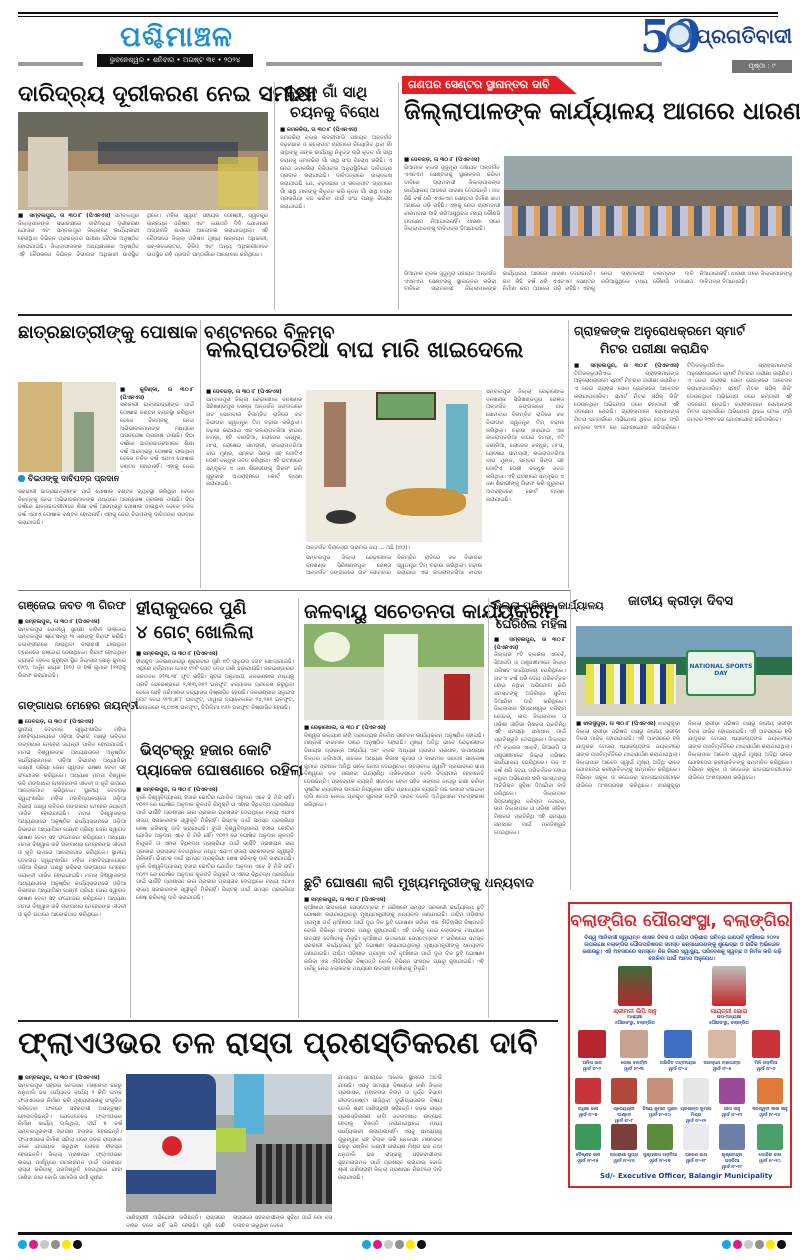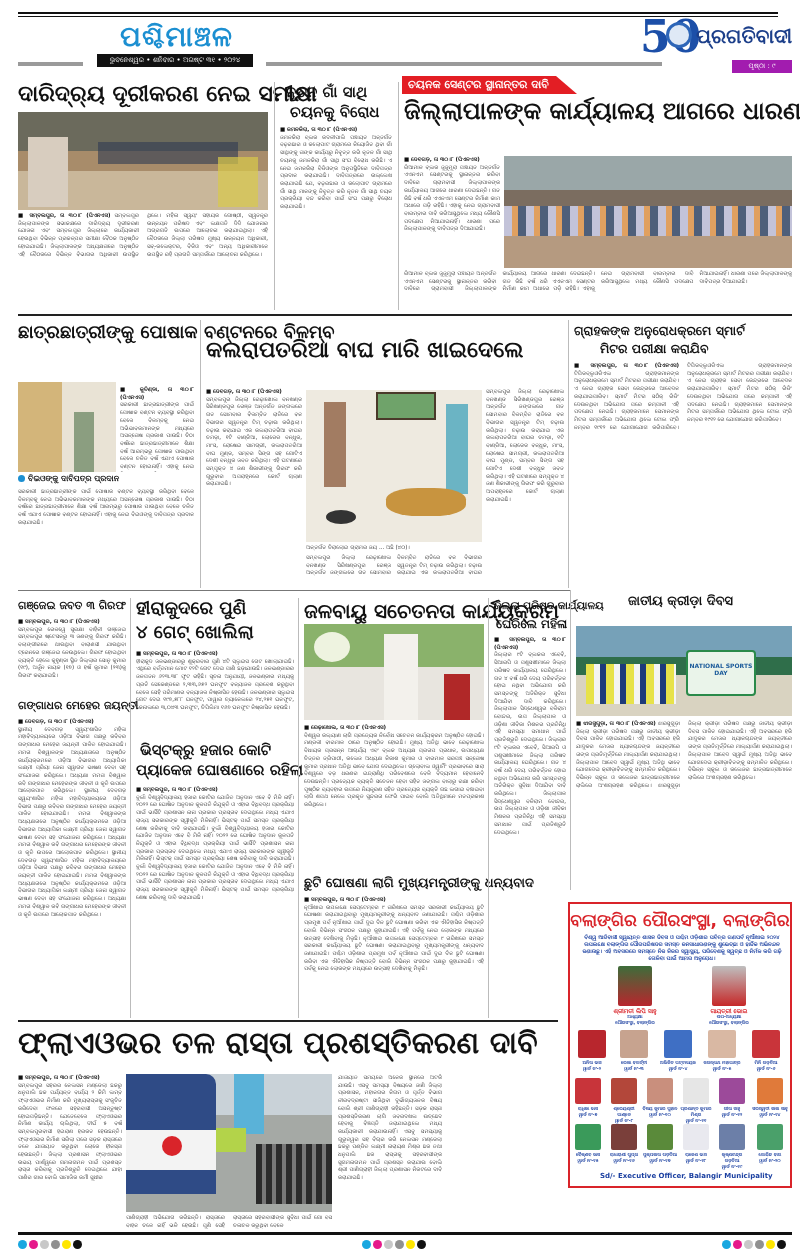--- a/index.html
+++ b/index.html
@@ -5,21 +5,21 @@
   *{box-sizing:border-box;margin:0;padding:0}
   body{width:800px;height:1260px;background:#fff;font-family:"DejaVu Sans",sans-serif;color:#222;position:relative;overflow:hidden}
   .rule{position:absolute;background:#111}
   .grayrule{position:absolute;background:#9a9a9a;height:4px}
   .mast-title{position:absolute;left:120px;top:20px;font-size:28px;font-weight:bold;color:#1c8fd1;letter-spacing:1px}
   .dateline{position:absolute;left:97px;top:54px;width:156px;height:13px;background:#111;color:#fff;font-size:7px;line-height:13px;text-align:center}
   .logo{position:absolute;left:640px;top:12px;width:150px;height:50px}
   .logo .fifty{position:absolute;left:0;top:0;font-size:44px;font-weight:bold;color:#1c4fa8;line-height:50px;font-family:"DejaVu Serif",serif}
   .logo .seal{position:absolute;left:26px;top:10px;width:26px;height:26px;border-radius:50%;border:3px solid #2e66b8;background:#dfe9f6}
   .logo .name{position:absolute;left:56px;top:12px;font-size:20px;font-weight:bold;color:#1c3f8a}
-  .pagebox{position:absolute;left:732px;top:60px;width:60px;height:13px;background:#a21caf;color:#fff;font-size:7px;line-height:13px;text-align:center}
+  .pagebox{position:absolute;left:732px;top:60px;width:60px;height:13px;background:#737373;color:#fff;font-size:7px;line-height:13px;text-align:center}
   .hl{position:absolute;font-weight:bold;color:#111;line-height:1.1;white-space:nowrap}
   .txt{position:absolute;font-size:5.5px;line-height:7.7px;color:#333;overflow:hidden;text-align:justify}
   .byline{font-weight:bold;color:#111}
   .photo{position:absolute;overflow:hidden}
   .vrule{position:absolute;width:1px;background:#bbb}
   .hrule{position:absolute;height:2px;background:#222}
   .tag{position:absolute;left:402px;top:76px;height:18px;width:175px;background:#e31e24;color:#fff;font-size:11px;font-weight:bold;line-height:18px;padding-left:6px;clip-path:polygon(0 0,88% 0,100% 100%,0 100%)}
   .caption{position:absolute;font-size:9px;font-weight:bold;color:#111}
   .dot{display:inline-block;width:7px;height:7px;border-radius:50%;background:#1c8fd1;margin-right:3px;vertical-align:middle}
   .ad{position:absolute;left:568px;top:902px;width:224px;height:286px;border:2px solid #d9242a;background:#fff}
@@ -60,21 +60,21 @@
 <div class="vrule" style="left:274px;top:82px;height:228px"></div>
 
 <div class="hl" style="left:286px;top:84px;font-size:15px">ନୂତନ ଗାଁ ସାଥି</div>
 <div class="hl" style="left:290px;top:104px;font-size:15px">ଚୟନକୁ ବିରୋଧ</div>
 <div class="txt" style="left:280px;top:126px;width:112px;height:184px">
   <span class="byline">■ ଜମନକିରା, ତା ୩୦।୮ (ପିଏନଏସ)</span><br>
   <span>ଜମନକିରା ବ୍ଲକ କଦଳୀପାଲି ପଞ୍ଚାୟତ ଅନ୍ତର୍ଗତ ବଢ଼ରଛାର ଓ କଲୋପାଟ ଗ୍ରାମରେ ନିୟୋଜିତ ଥିବା ଗାଁ ସାଥିଙ୍କୁ ତାଙ୍କ କାର୍ଯ୍ୟରୁ ନିବୃତ୍ତ କରି ନୂତନ ଗାଁ ସାଥି ଚୟନକୁ ଜମନକିରା ଗାଁ ସାଥି ସଂଘ ବିରୋଧ କରିଛି। ଏ ନେଇ ଜମନକିରା ବିଡିଓଙ୍କ ଅନୁପସ୍ଥିତିରେ ଦାବିପତ୍ର ପ୍ରଦାନ କରାଯାଇଛି। ଦାବିପତ୍ରରେ ଉଲ୍ଲେଖ କରାଯାଇଛି ଯେ, ବଢ଼ରଛାର ଓ କଲୋପାଟ ଗ୍ରାମରେ ଗାଁ ସାଥି ମାନଙ୍କୁ ନିବୃତ୍ତ କରି ନୂତନ ଗାଁ ସାଥି ଚୟନ ପ୍ରକ୍ରିୟା ବନ୍ଦ କରିବା ପାଇଁ ସଂଘ ପକ୍ଷରୁ ବିରୋଧ କରାଯାଇଛି।</span>
 </div>
 <div class="vrule" style="left:398px;top:82px;height:228px"></div>
 
-<div class="tag">ଚୟନକ ସେଣ୍ଟର ସ୍ଥାନାନ୍ତର ଦାବି</div>
+<div class="tag">ଗଣପର ସେଣ୍ଟର ସ୍ଥାନାନ୍ତର ଦାବି</div>
 <div class="hl" style="left:404px;top:98px;font-size:24px">ଜିଲ୍ଲାପାଳଙ୍କ କାର୍ଯ୍ୟାଳୟ ଆଗରେ ଧାରଣା</div>
 <div class="txt" style="left:404px;top:156px;width:96px;height:110px">
   <span class="byline">■ ଦେବଗଡ଼, ତା ୩୦।୮ (ପିଏନଏସ)</span><br>
   <span>ରିଆମାଳ ବ୍ଲକ ଜୁଜୁମୁରା ପଞ୍ଚାୟତ ଅନ୍ତର୍ଗତ ଏଏନଏମ ସେଣ୍ଟରକୁ ସ୍ଥାନାନ୍ତର କରିବା ଦାବିରେ ଗ୍ରାମବାସୀ ଜିଲ୍ଲାପାଳଙ୍କ କାର୍ଯ୍ୟାଳୟ ଆଗରେ ଧାରଣା ଦେଇଛନ୍ତି। ଗତ କିଛି ବର୍ଷ ଧରି ଏଏନଏମ ସେଣ୍ଟର ନିର୍ମାଣ କାମ ଅଧାରେ ପଡ଼ି ରହିଛି। ଏହାକୁ ନେଇ ଗ୍ରାମବାସୀ ବାରମ୍ବାର ଦାବି କରିଆସୁଥିଲେ ମଧ୍ୟ କୌଣସି ପଦକ୍ଷେପ ନିଆଯାଇନାହିଁ। ଧାରଣା ପରେ ଜିଲ୍ଲାପାଳଙ୍କୁ ଦାବିପତ୍ର ଦିଆଯାଇଛି।</span>
 </div>
 <div class="photo" style="left:504px;top:156px;width:288px;height:112px;background:linear-gradient(180deg,#9aa7a8 0 30%,#7b6d60 30% 55%,#b59a80 55%)">
   <div style="position:absolute;left:0;top:50px;width:288px;height:30px;background:repeating-linear-gradient(90deg,#c3c3d9 0 8px,#e0a060 8px 14px,#4e5f7a 14px 22px)"></div>
 </div>
 <div class="txt" style="left:404px;top:270px;width:388px;height:42px;column-count:4;column-gap:6px">
   <span>ରିଆମାଳ ବ୍ଲକ ଜୁଜୁମୁରା ପଞ୍ଚାୟତ ଅନ୍ତର୍ଗତ ଏଏନଏମ ସେଣ୍ଟରକୁ ସ୍ଥାନାନ୍ତର କରିବା ଦାବିରେ ଗ୍ରାମବାସୀ ଜିଲ୍ଲାପାଳଙ୍କ କାର୍ଯ୍ୟାଳୟ ଆଗରେ ଧାରଣା ଦେଇଛନ୍ତି। ଗତ କିଛି ବର୍ଷ ଧରି ଏଏନଏମ ସେଣ୍ଟର ନିର୍ମାଣ କାମ ଅଧାରେ ପଡ଼ି ରହିଛି। ଏହାକୁ ନେଇ ଗ୍ରାମବାସୀ ବାରମ୍ବାର ଦାବି କରିଆସୁଥିଲେ ମଧ୍ୟ କୌଣସି ପଦକ୍ଷେପ ନିଆଯାଇନାହିଁ। ଧାରଣା ପରେ ଜିଲ୍ଲାପାଳଙ୍କୁ ଦାବିପତ୍ର ଦିଆଯାଇଛି।</span>

